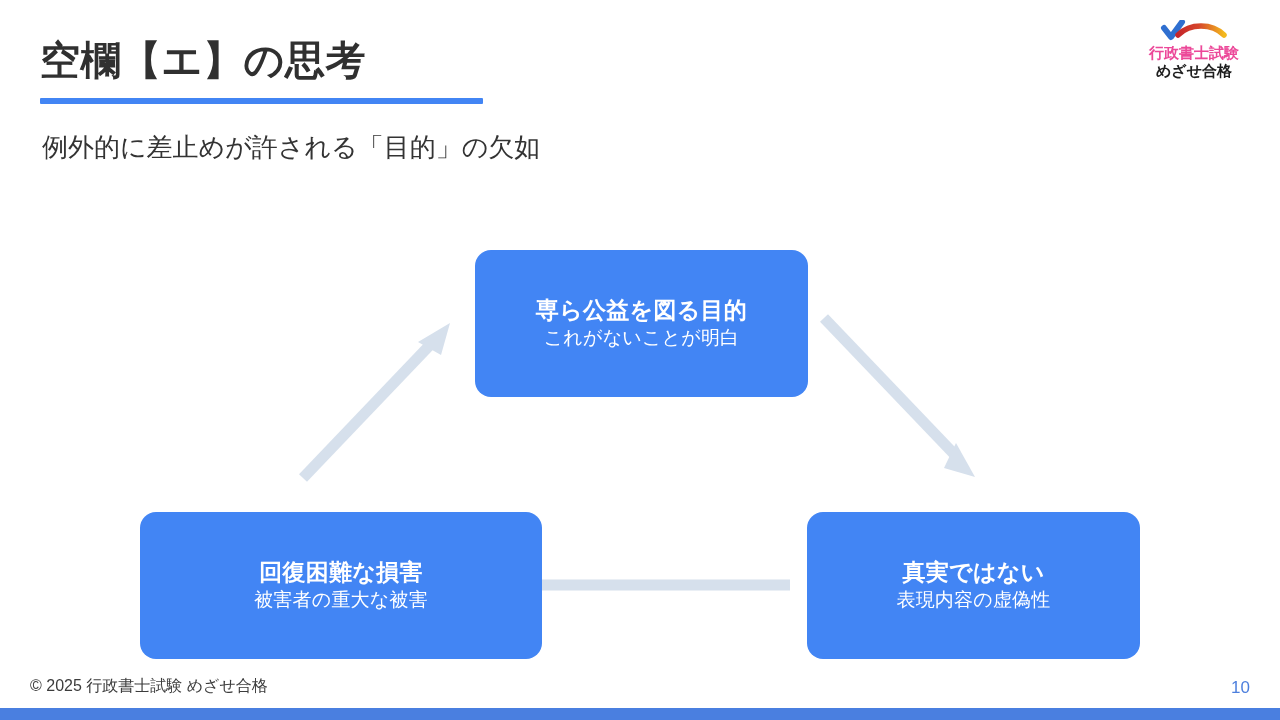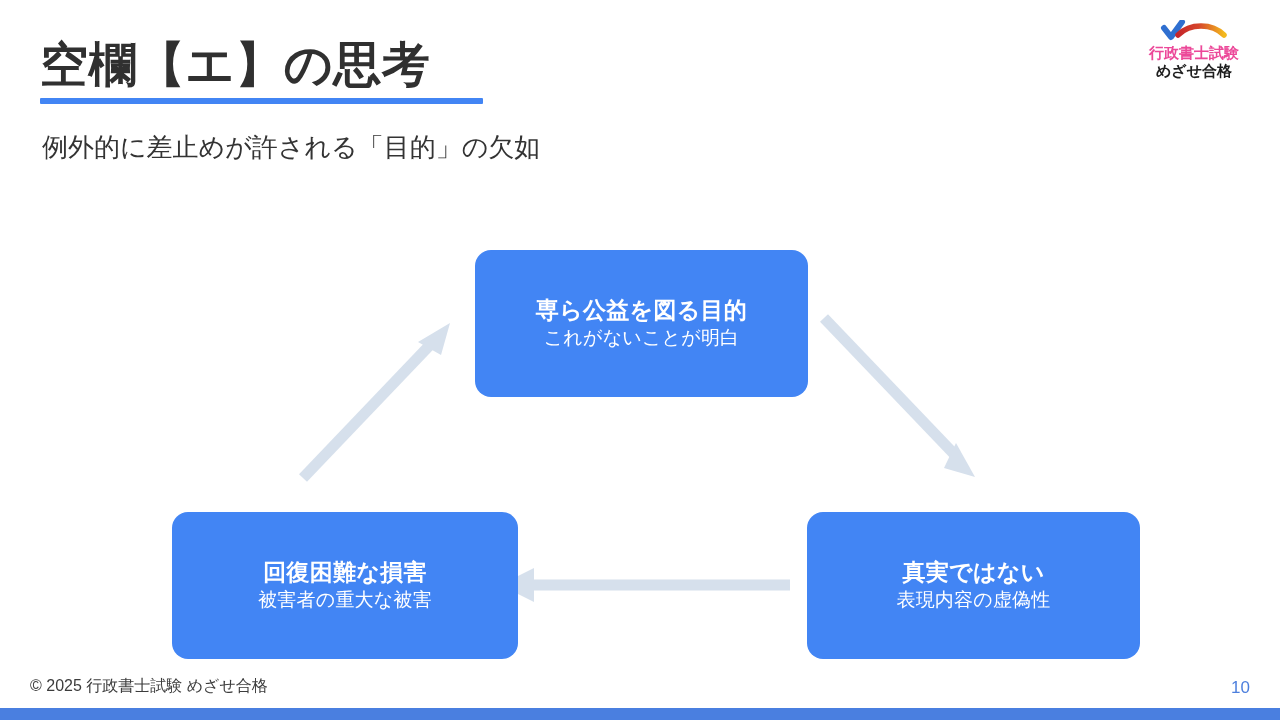--- a/index.html
+++ b/index.html
@@ -18,21 +18,21 @@
     width: 1280px;
     height: 720px;
     background: #ffffff;
   }
 
   
   #page-title {
     position: absolute;
     left: 40px;
     top: 33px;
-    font-size: 48px;
+    font-size: 40px;
     font-weight: bold;
     color: #303030;
     letter-spacing: 0.5px;
     white-space: nowrap;
   }
   #title-rule {
     position: absolute;
     left: 40px;
     top: 98px;
     width: 443px;
@@ -122,21 +122,21 @@
   .node-sub {
     font-size: 19px;
     font-weight: normal;
     line-height: 1.3;
     white-space: nowrap;
     letter-spacing: 0.2px;
     margin-top: 1px;
   }
 
   #node-top    { left: 475px; top: 250px; width: 333px; height: 147px; }
-  #node-left   { left: 140px; top: 512px; width: 346px; height: 147px; margin-left: 32px; }
+  #node-left   { left: 140px; top: 512px; width: 402px; height: 147px; }
   #node-right  { left: 807px; top: 512px; width: 333px; height: 147px; }
 
   
   #footer-copyright {
     position: absolute;
     left: 30px;
     bottom: 23px;
     font-size: 16px;
     color: #3c3c3c;
     white-space: nowrap;

